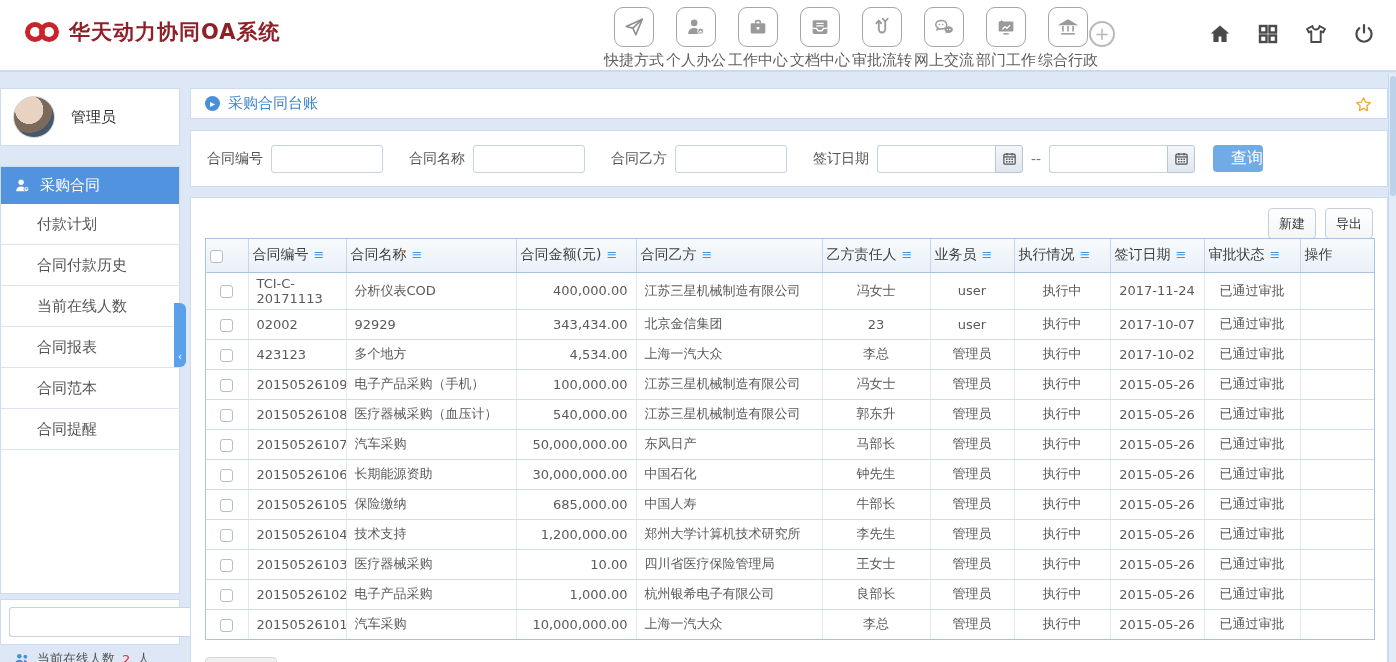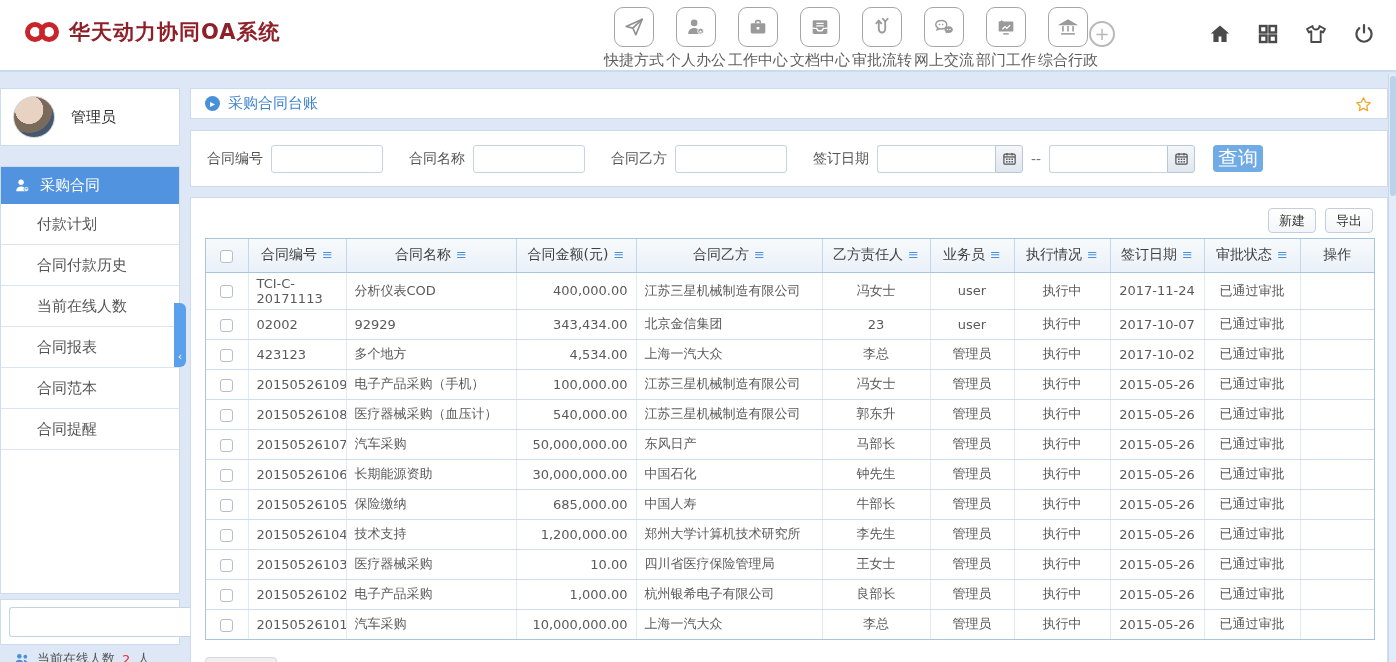--- a/index.html
+++ b/index.html
@@ -39,27 +39,27 @@
   .title-icon{width:15px;height:15px;border-radius:50%;background:#4a90d9;color:#fff;display:flex;align-items:center;justify-content:center;font-size:10px;line-height:1;}
   .page-title{font-size:15px;color:#4285cf;}
   .fav-star{position:absolute;right:14px;top:6px;cursor:pointer;}
   .filter-card{position:absolute;left:190px;top:130px;width:1198px;height:57px;background:#fff;border:1px solid #ccdcee;display:flex;align-items:center;padding-left:16px;font-size:14px;color:#555;}
   .filter-card label{margin-right:8px;white-space:nowrap;}
   .f-input{width:112px;height:28px;border:1px solid #c6d3e2;border-radius:3px;margin-right:26px;padding:0 6px;font-size:13px;outline:none;background:#fff;}
   .date-wrap{display:flex;align-items:center;margin-right:8px;}
   .date-input{width:118px;height:28px;border:1px solid #c6d3e2;border-right:none;border-radius:3px 0 0 3px;padding:0 6px;font-size:13px;outline:none;}
   .cal-btn{width:28px;height:28px;border:1px solid #b9c6d6;border-radius:0 3px 3px 0;background:linear-gradient(#f4f7fa,#dfe6ee);display:flex;align-items:center;justify-content:center;cursor:pointer;}
   .date-sep{margin:0 8px 0 0;color:#777;}
-  .query-btn{width:50px;height:27px;background:#70abe6;border:none;border-radius:4px;color:#fff;font-size:20px;margin-left:10px;cursor:pointer;font-family:inherit;}
+  .query-btn{width:50px;height:27px;background:#70abe6;border:none;border-radius:4px;color:#fff;font-size:16px;margin-left:10px;cursor:pointer;font-family:inherit;text-align:right;}
   .table-card{position:absolute;left:190px;top:197px;width:1198px;height:480px;background:#fff;border:1px solid #ccdcee;}
   .toolbar{position:absolute;top:10px;right:14px;display:flex;gap:9px;}
-  .tb-btn{min-width:48px;height:25px;padding:0 10px;background:linear-gradient(#ffffff,#f3f5f8);border:1px solid #c3cedd;border-radius:4px;font-size:13px;color:#333;cursor:pointer;font-family:inherit;}
+  .tb-btn{min-width:48px;height:31px;padding:0 10px;background:linear-gradient(#ffffff,#f3f5f8);border:1px solid #c3cedd;border-radius:4px;font-size:13px;color:#333;cursor:pointer;font-family:inherit;}
   .table-frame{position:absolute;left:14px;top:40px;width:1170px;border:1px solid #a9c4de;}
   table{width:1168px;border-collapse:collapse;table-layout:fixed;font-size:13px;color:#5a5a5a;}
-  th{height:33px;background:linear-gradient(#f7fafc,#e9f0f8);border-right:1px solid #c6d7ea;border-bottom:1px solid #a9c4de;font-weight:normal;font-size:14px;color:#3e3e3e;text-align:center;padding:0 4px;}
+  th{height:33px;background:linear-gradient(#f7fafc,#e9f0f8);border-right:1px solid #c6d7ea;border-bottom:1px solid #a9c4de;font-weight:normal;font-size:14px;color:#3e3e3e;text-align:left;padding:0 4px;}
   th:last-child,td:last-child{border-right:none;}
   td{height:30px;border-right:1px solid #e1eaf3;border-bottom:1px solid #cfdeee;padding:3px 8px;overflow:hidden;}
   tr:last-child td{border-bottom:none;}
   .al-l{text-align:left;} .al-c{text-align:center;} .al-r{text-align:right;}
   .sort-icon{color:#4a90d9;font-size:13px;margin-left:5px;cursor:pointer;}
   .checkbox{width:13px;height:13px;border:1px solid #b4bfca;border-radius:3px;background:#fff;display:inline-block;vertical-align:middle;cursor:pointer;}
   .pager-stub{position:absolute;left:14px;top:459px;width:72px;height:18px;background:#f0f0f0;border:1px solid #d8d8d8;border-radius:4px;}
   .scroll-strip{position:absolute;right:0;top:74px;width:8px;height:588px;background:#e2ecf8;border-left:1px solid #c6d8ee;}
   .scroll-thumb{width:6px;height:120px;margin:2px auto 0;background:#bcd2ea;border-radius:3px;}
   svg{display:block;}

